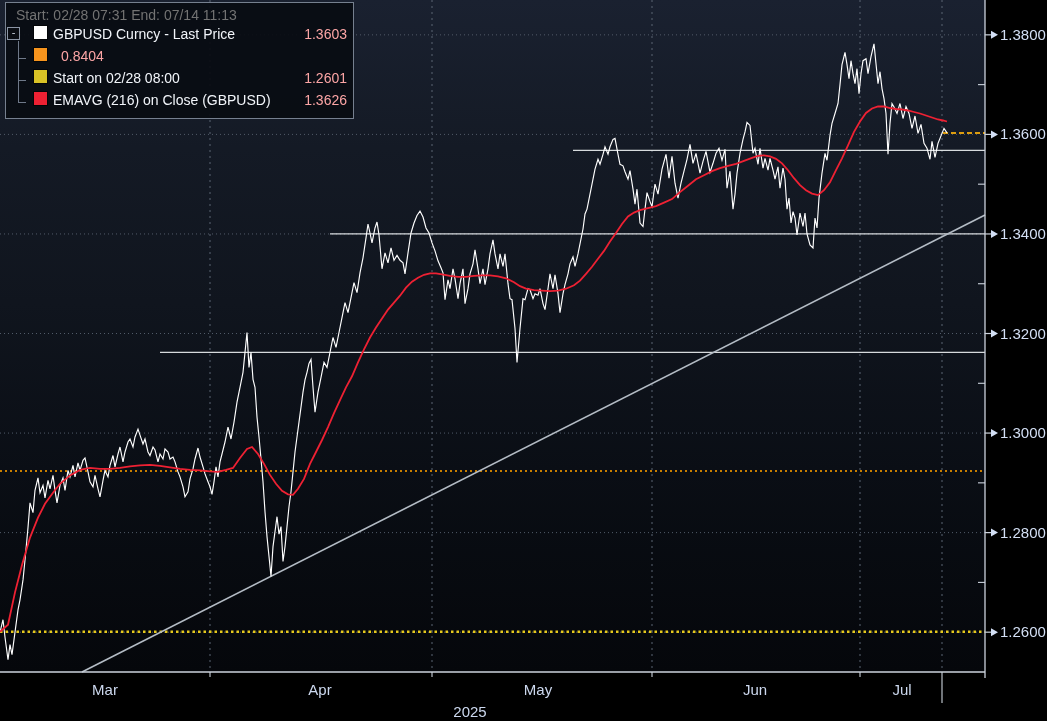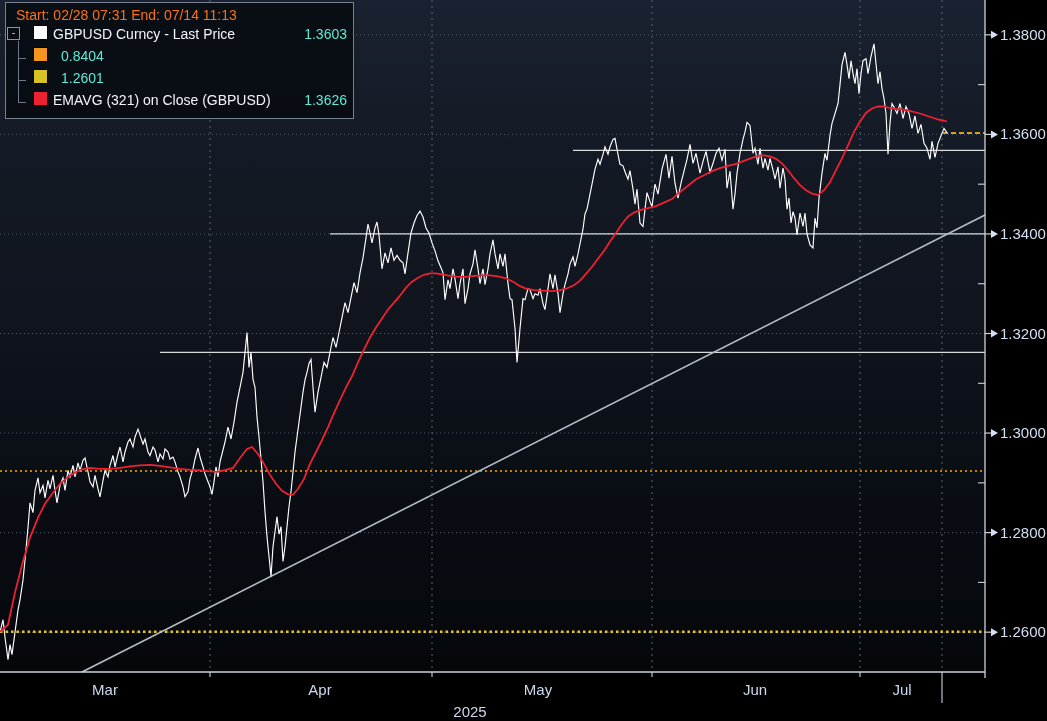--- a/index.html
+++ b/index.html
@@ -4,25 +4,25 @@
 <style>
   html,body{margin:0;padding:0;background:#000;}
   body{font-family:"Liberation Sans",sans-serif;}
   #app{position:relative;width:1047px;height:721px;background:#000;overflow:hidden;}
   #plotbg{position:absolute;left:0;top:0;width:985px;height:672px;
     background:linear-gradient(180deg,#1a2130 0%,#141a25 22%,#10151e 45%,#0a0e15 70%,#05070b 100%);}
   #chart{position:absolute;left:0;top:0;}
   
   #legend{position:absolute;left:5px;top:2px;width:349px;box-sizing:border-box;
     background:rgba(9,12,18,0.93);border:1px solid #76808f;padding:2px 6px 4px 6px;z-index:5;}
-  #legend .title{color:#f97316;font-size:14px;padding:2px 0 3px 4px;white-space:nowrap;}
+  #legend .title{color:#737373;font-size:14px;padding:2px 0 3px 4px;white-space:nowrap;}
   .lrow{position:relative;display:flex;align-items:flex-start;height:22px;padding-left:22px;cursor:pointer;}
   .lrow .swatch{width:13px;height:13px;margin-right:6px;flex:0 0 13px;box-shadow:0 0 0 1px rgba(0,0,0,.6);}
   .lrow .lbl{color:#f2f5fa;font-size:14px;white-space:nowrap;flex:1 1 auto;}
-  .lrow .val{color:#5eead4;font-size:14px;margin-left:8px;}
+  .lrow .val{color:#fca5a5;font-size:14px;margin-left:8px;}
   #treebox{position:absolute;left:7px;top:27px;width:11px;height:11px;border:1px solid #8b95a5;
     color:#cdd5e2;font-size:11px;line-height:9px;text-align:center;background:#0a0d13;cursor:pointer;z-index:6;}
   .treev{position:absolute;left:12px;width:1px;background:#6f7989;z-index:4;}
   .treeh{position:absolute;height:1px;background:#6f7989;z-index:4;}
 </style>
 </head>
 <body>
 
 <div id="app">
   <div id="plotbg"></div>
@@ -96,25 +96,26 @@
       <span class="swatch" style="background: rgb(255, 255, 255);"></span>
       <span class="lbl">GBPUSD Curncy - Last Price</span>
       <span class="val">1.3603</span>
     </div>
     <div class="lrow">
       <span class="swatch" style="background: rgb(247, 148, 29);"></span>
       <span class="val">0.8404</span>
     </div>
     <div class="lrow">
       <span class="swatch" style="background: rgb(217, 194, 38);"></span>
+      <span class="lbl">Start on 02/28 08:00</span>
       <span class="val">1.2601</span>
     </div>
     <div class="lrow">
       <span class="swatch" style="background: rgb(238, 33, 51);"></span>
-      <span class="lbl">EMAVG (321)  on Close (GBPUSD)</span>
+      <span class="lbl">EMAVG (216)  on Close (GBPUSD)</span>
       <span class="val">1.3626</span>
     </div>
     <div class="treev" style="top:38px;height:62px;"></div>
     <div class="treeh" style="left:12px;top:55px;width:8px;"></div>
     <div class="treeh" style="left:12px;top:77px;width:8px;"></div>
     <div class="treeh" style="left:12px;top:99px;width:8px;"></div>
   </div>
   <div id="treebox">-</div>
 </div>
 

